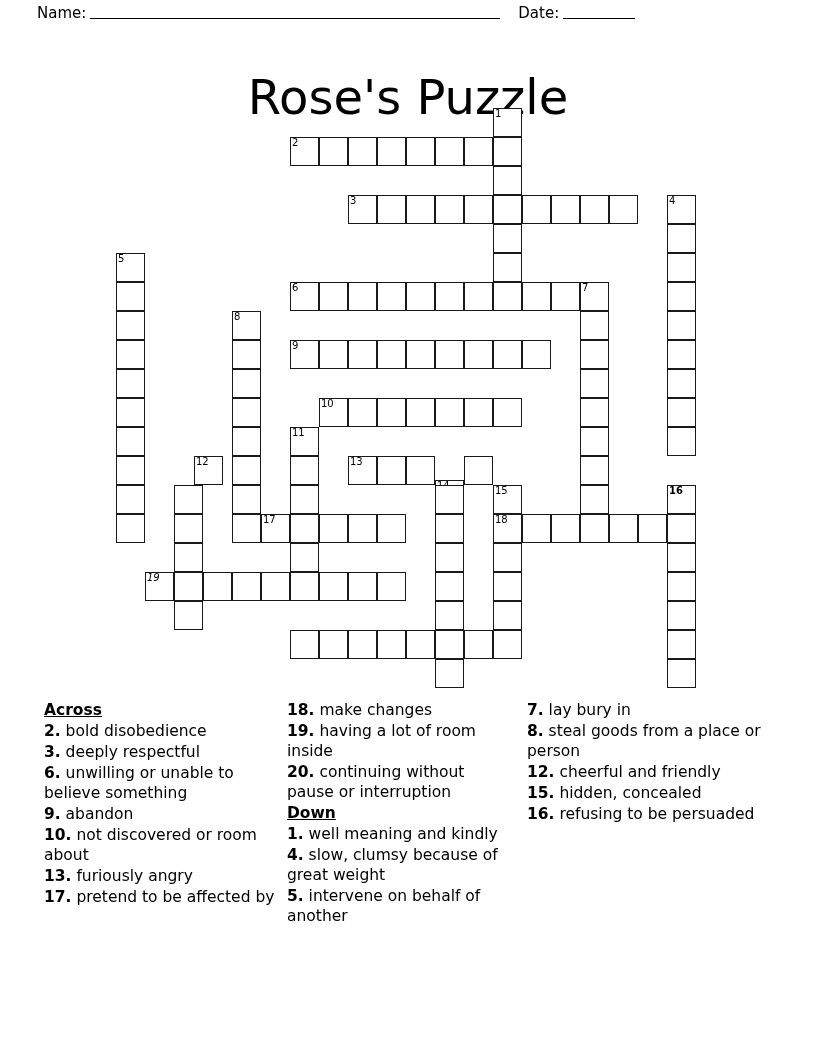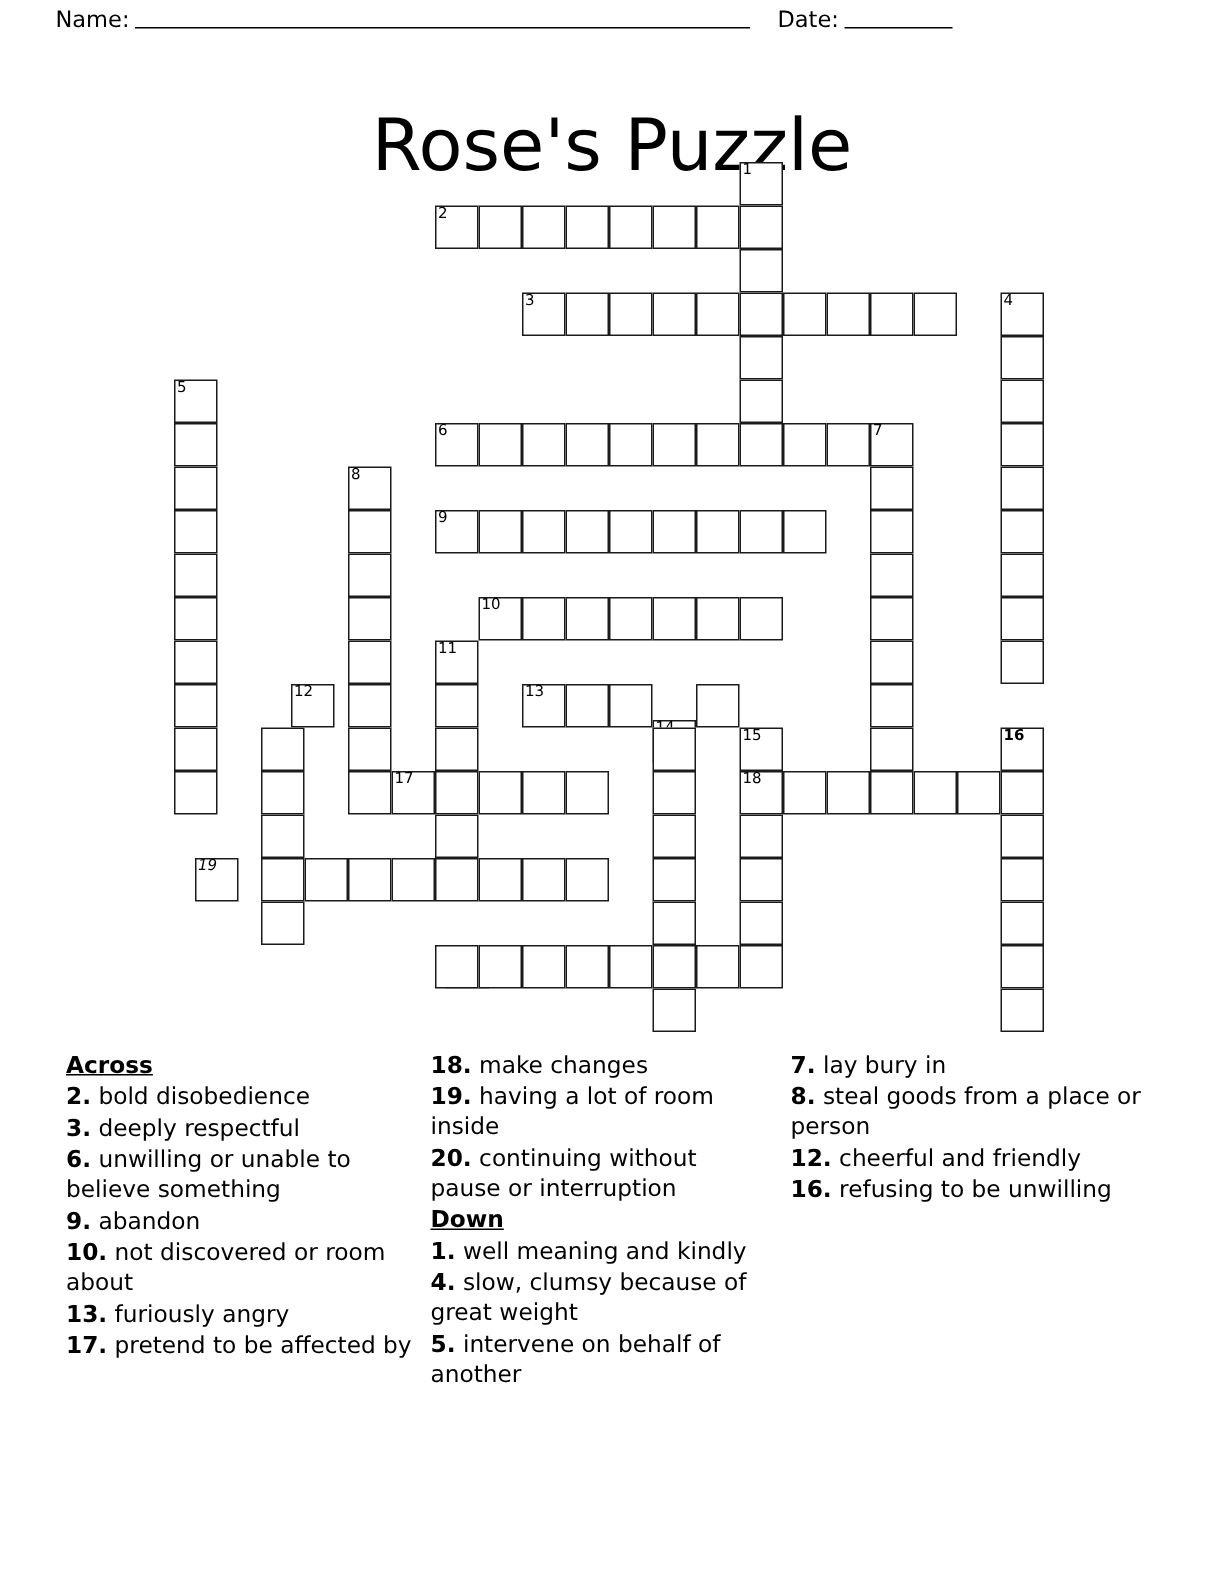--- a/index.html
+++ b/index.html
@@ -271,21 +271,21 @@
     <div class="cell" style="left: 551px; top: 514px;"></div>
     <div class="cell" style="left: 580px; top: 514px;"></div>
     <div class="cell" style="left: 609px; top: 514px;"></div>
     <div class="cell" style="left: 638px; top: 514px;"></div>
     <div class="cell" style="left: 667px; top: 514px;"></div>
     <div class="cell" style="left: 174px; top: 543px;"></div>
     <div class="cell" style="left: 290px; top: 543px;"></div>
     <div class="cell" style="left: 435px; top: 543px;"></div>
     <div class="cell" style="left: 493px; top: 543px;"></div>
     <div class="cell" style="left: 667px; top: 543px;"></div>
-    <div class="cell" style="left: 130px; top: 572px; font-style: italic;">
+    <div class="cell" style="left: 145px; top: 572px; font-style: italic;">
       <span class="num">19</span>
     </div>
     <div class="cell" style="left: 174px; top: 572px;"></div>
     <div class="cell" style="left: 203px; top: 572px;"></div>
     <div class="cell" style="left: 232px; top: 572px;"></div>
     <div class="cell" style="left: 261px; top: 572px;"></div>
     <div class="cell" style="left: 290px; top: 572px;"></div>
     <div class="cell" style="left: 319px; top: 572px;"></div>
     <div class="cell" style="left: 348px; top: 572px;"></div>
     <div class="cell" style="left: 377px; top: 572px;"></div>
@@ -329,15 +329,16 @@
       <div class="clue"><b>20.</b><span> continuing without pause or interruption</span></div>
       <div class="section-head">Down</div>
       <div class="clue"><b>1.</b><span> well meaning and kindly</span></div>
       <div class="clue"><b>4.</b><span> slow, clumsy because of great weight</span></div>
       <div class="clue"><b>5.</b><span> intervene on behalf of another</span></div>
     </div>
   <div class="clue-col col3">
       <div class="clue"><b>7.</b><span> lay bury in</span></div>
       <div class="clue"><b>8.</b><span> steal goods from a place or person</span></div>
       <div class="clue"><b>12.</b><span> cheerful and friendly</span></div>
-      <div class="clue"><b>16.</b><span> refusing to be unwilling</span></div>
+      <div class="clue"><b>15.</b><span> hidden, concealed</span></div>
+      <div class="clue"><b>16.</b><span> refusing to be persuaded</span></div>
     </div>
 </div>
 
 </body></html>

